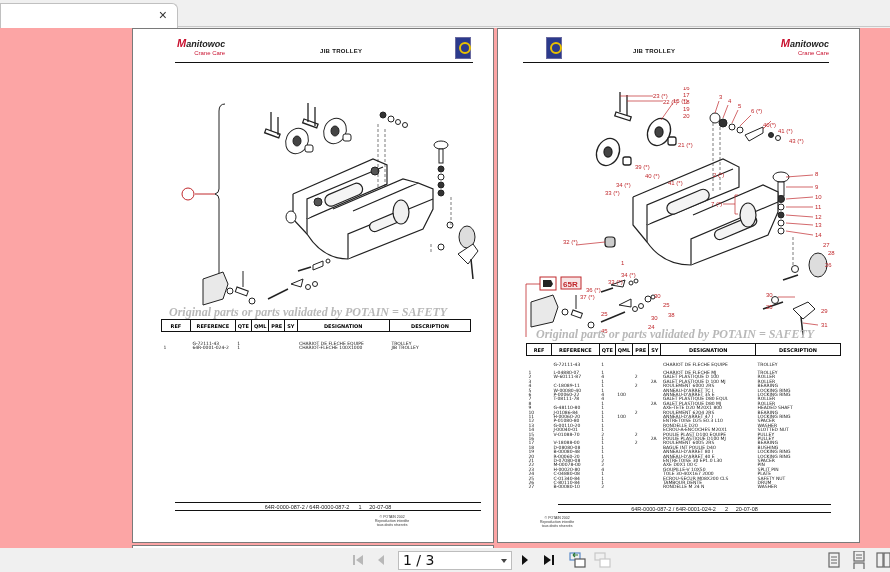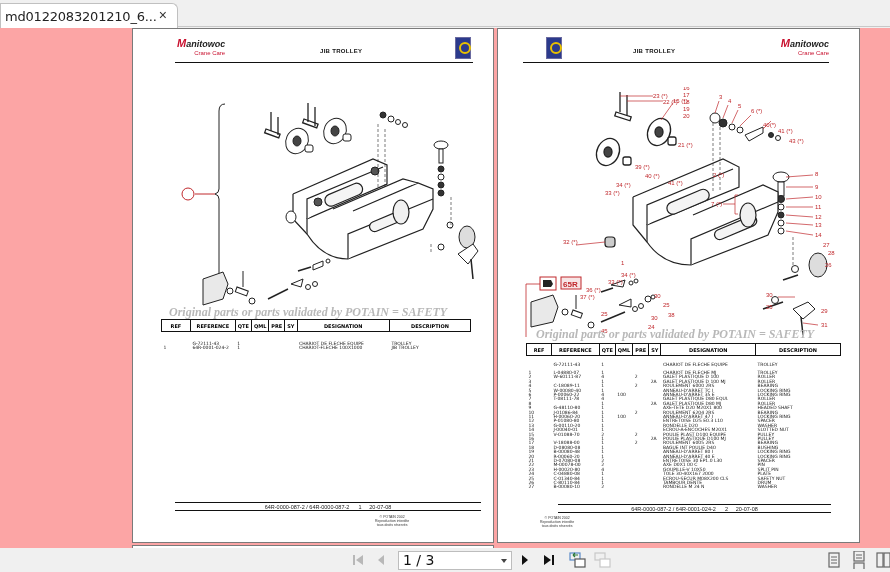--- a/index.html
+++ b/index.html
@@ -30,21 +30,20 @@
   .toolbar { position: absolute; left: 0; top: 548px; width: 890px; height: 36px; background: #f0f0f0; }
   .tb-btn { position: absolute; top: 4px; height: 16px; display: flex; align-items: center; justify-content: center; cursor: pointer; }
   .page-select { position: absolute; left: 398px; top: 3px; width: 114px; height: 19px; background: #fff; border: 1px solid #bdbdbd; font-size: 14px; padding-left: 4px; line-height: 17px; color: #111; font-family: "DejaVu Sans", sans-serif; }
   .page-select .caret { position: absolute; right: 4px; top: 7px; width: 0; height: 0; border-left: 3px solid transparent; border-right: 3px solid transparent; border-top: 4px solid #444; }
 </style>
 </head>
 <body>
 
 <div class="tabbar">
   <div class="tab">
-    <span class="tab-title">md0122083201210_6...</span>
     <span class="tab-close">×</span>
   </div>
 </div>
 
 <div class="viewer">
 
   <div class="page page1">
     <div class="hdr">
       <div class="logo" style="left:2px;">
         <span class="m">M</span><span>anitowoc</span>

